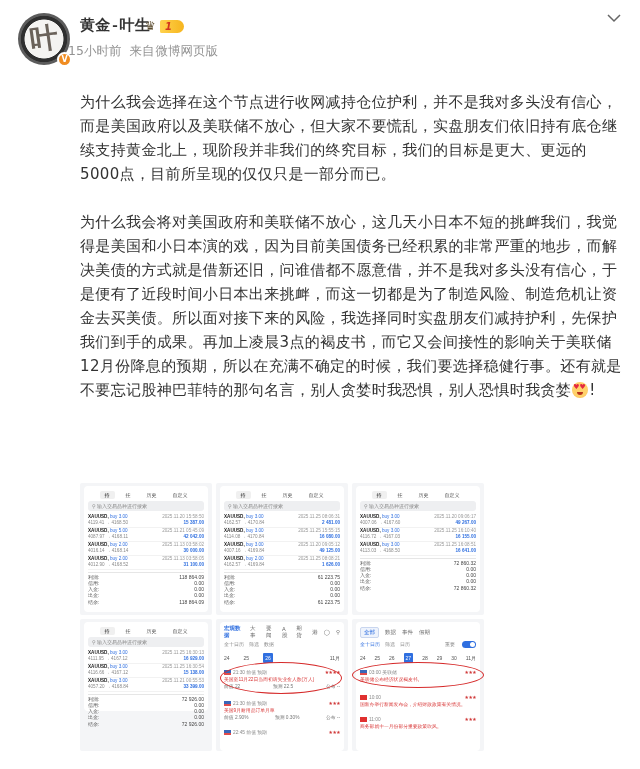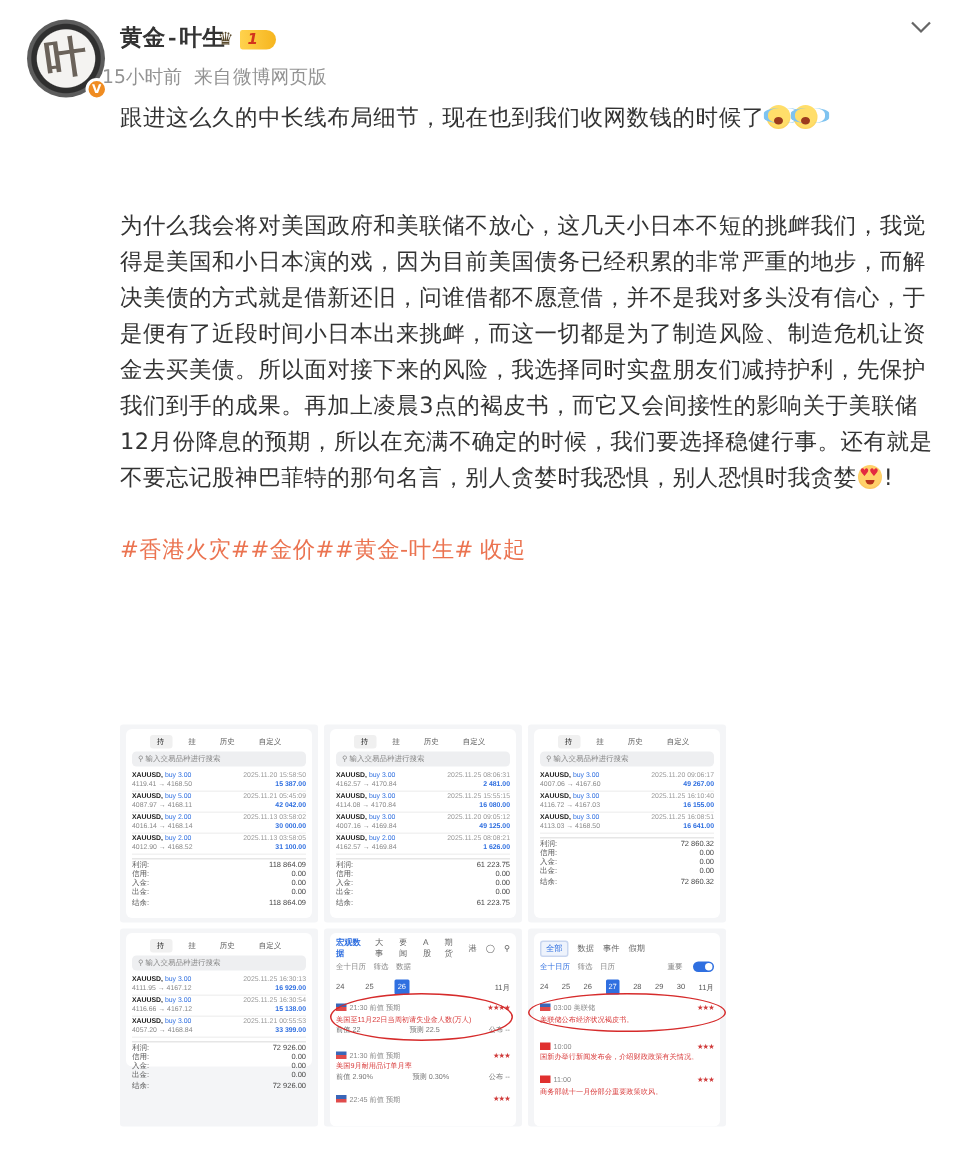--- a/index.html
+++ b/index.html
@@ -96,32 +96,27 @@
   <span>15小时前</span>
   <span>来自</span><span style="margin-left:-3px">微博网页版</span>
 </div>
 <div class="more-toggle">
   <svg width="20" height="16" viewBox="0 0 20 16">
     <polyline points="4,5 10,11 16,5" fill="none" stroke="#666" stroke-width="1.5"></polyline>
   </svg>
 </div>
 
 <div class="content">
-  <p class="para">
-    <span>跟进这么久的中长线布局细节，现在也到我们收网数钱的时候了</span><span class="emoji shock"></span><span class="emoji shock"></span>
-  </p>
   <div class="gap"></div>
+  <p class="para">为什么我会选择在这个节点进行收网减持仓位护利，并不是我对多头没有信心，而是美国政府以及美联储不放心，但大家不要慌乱，实盘朋友们依旧持有底仓继续支持黄金北上，现阶段并非我们的终究目标，我们的目标是更大、更远的5000点，目前所呈现的仅仅只是一部分而已。</p>
   <div class="gap"></div>
   <p class="para">
     <span>为什么我会将对美国政府和美联储不放心，这几天小日本不短的挑衅我们，我觉得是美国和小日本演的戏，因为目前美国债务已经积累的非常严重的地步，而解决美债的方式就是借新还旧，问谁借都不愿意借，并不是我对多头没有信心，于是便有了近段时间小日本出来挑衅，而这一切都是为了制造风险、制造危机让资金去买美债。所以面对接下来的风险，我选择同时实盘朋友们减持护利，先保护我们到手的成果。再加上凌晨3点的褐皮书，而它又会间接性的影响关于美联储12月份降息的预期，所以在充满不确定的时候，我们要选择稳健行事。还有就是不要忘记股神巴菲特的那句名言，别人贪婪时我恐惧，别人恐惧时我贪婪</span><span class="emoji love"></span><span>!</span>
   </p>
   <div class="gap"></div>
-  <div class="tags">
-    <span class="tag-link">#香港火灾#</span><span class="tag-link">#金价#</span><span class="tag-link">#黄金-叶生#</span><span class="collapse-link">收起</span>
-  </div>
 </div>
 
 <div class="grid">
 
   <div class="thumb">
     <div class="acct">
       <div class="seg">
         <span class="active">持</span>
         <span>挂</span>
         <span>历史</span>

